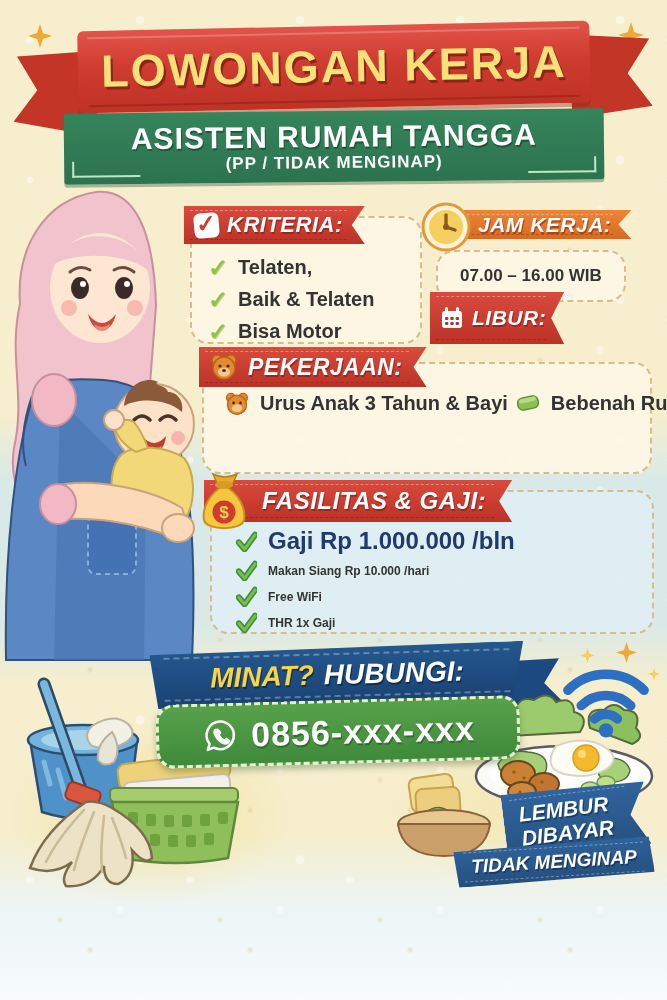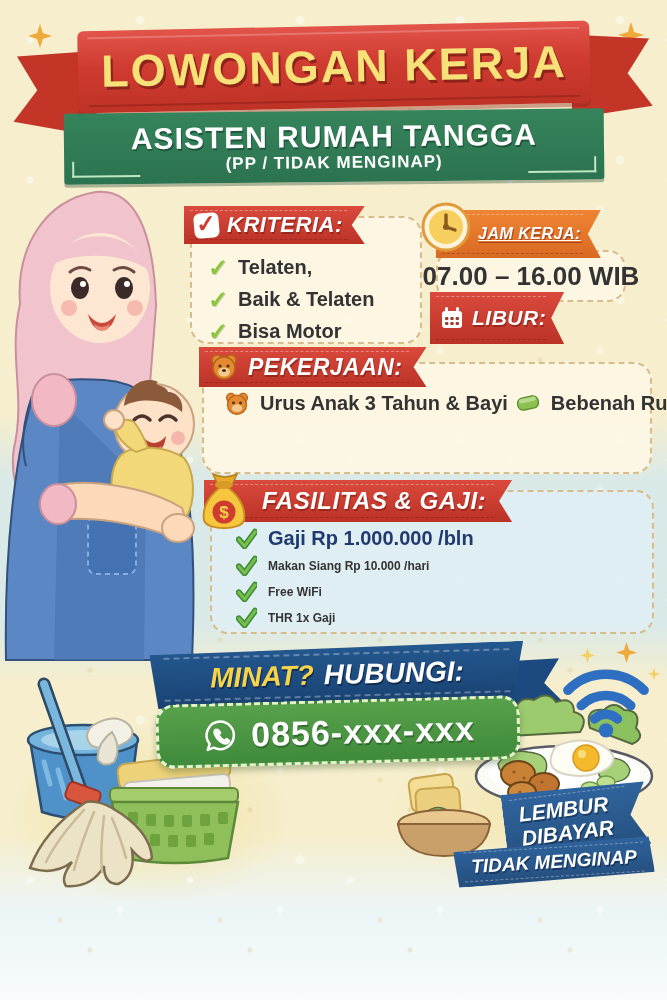--- a/index.html
+++ b/index.html
@@ -68,40 +68,40 @@
   .emph{color:#1f3a6e;font-weight:800;}
 
   .kriteria-card{left:190px;top:216px;width:228px;height:124px;}
   .kriteria-items{position:absolute;left:208px;top:256px;display:flex;flex-direction:column;gap:9px;z-index:5;}
   .kriteria-items .item-row{font-size:20px;}
   .kriteria-items .check-glyph{font-size:24px;line-height:22px;}
   .kriteria-ribbon{left:184px;top:206px;height:38px;padding:0 22px 0 10px;gap:8px;font-size:22px;}
   .checkbox-box{width:25px;height:25px;background:#fff;border-radius:6px;transform:rotate(-5deg);
     color:#cf3b2f;font-size:24px;font-weight:900;font-style:normal;line-height:22px;text-align:center;}
 
-  .jam-ribbon{left:436px;top:210px;height:48px;padding:0 20px 0 42px;font-size:16px;text-decoration:underline;}
+  .jam-ribbon{left:436px;top:210px;height:29px;padding:0 20px 0 42px;font-size:21px;}
   .clock-svg{left:420px;top:201px;z-index:7;}
   .time-card{left:436px;top:250px;width:186px;height:48px;display:flex;align-items:center;justify-content:center;}
-  .time-text{font-size:26px;font-weight:800;color:#333;white-space:nowrap;}
+  .time-text{font-size:17px;font-weight:800;color:#333;white-space:nowrap;}
 
   .libur-ribbon{left:430px;top:292px;height:52px;padding:0 18px 0 10px;gap:8px;font-size:21px;}
   .libur-card{left:427px;top:324px;width:196px;height:42px;display:flex;align-items:center;justify-content:center;}
   .libur-text{font-size:20px;font-weight:800;color:#333;white-space:nowrap;}
 
   .pekerjaan-card{left:202px;top:362px;width:446px;height:108px;}
   .pekerjaan-ribbon{left:199px;top:347px;height:40px;padding:0 24px 0 10px;gap:9px;font-size:23px;}
   .pekerjaan-items{position:absolute;left:224px;top:390px;display:flex;flex-direction:row;gap:7px;z-index:5;}
   .pekerjaan-items .item-row{font-size:20px;}
 
   .fasilitas-card{left:210px;top:490px;width:440px;height:140px;}
   .fasilitas-ribbon{left:204px;top:480px;height:42px;padding:0 26px 0 58px;font-size:24px;}
   .moneybag-svg{left:195px;top:470px;z-index:8;}
   .fasilitas-items{position:absolute;left:236px;top:527px;display:flex;flex-direction:column;gap:5px;z-index:5;}
   .fasilitas-items .item-row{font-size:12px;gap:11px;}
-  .fasilitas-items .item-row.first{font-size:20px;}
+  .fasilitas-items .item-row.first{font-size:24px;}
 
   
   .minat-tail{left:494px;top:658px;width:68px;height:54px;background:#1c4a80;transform:rotate(-7deg);
     clip-path:polygon(0 0,100% 8%,74% 50%,100% 92%,0 100%);}
   .minat-banner{left:150px;top:646px;width:374px;height:58px;z-index:6;
     background:linear-gradient(180deg,#23588f,#1a4273);transform:rotate(-1.6deg);
     clip-path:polygon(0 7%,100% 0,97% 93%,2% 100%);
     display:flex;align-items:center;justify-content:center;gap:10px;}
   .minat-banner::before{content:'';position:absolute;left:14px;right:14px;top:7px;bottom:7px;
     border-top:2px dashed rgba(255,255,255,.3);border-bottom:2px dashed rgba(255,255,255,.3);}

